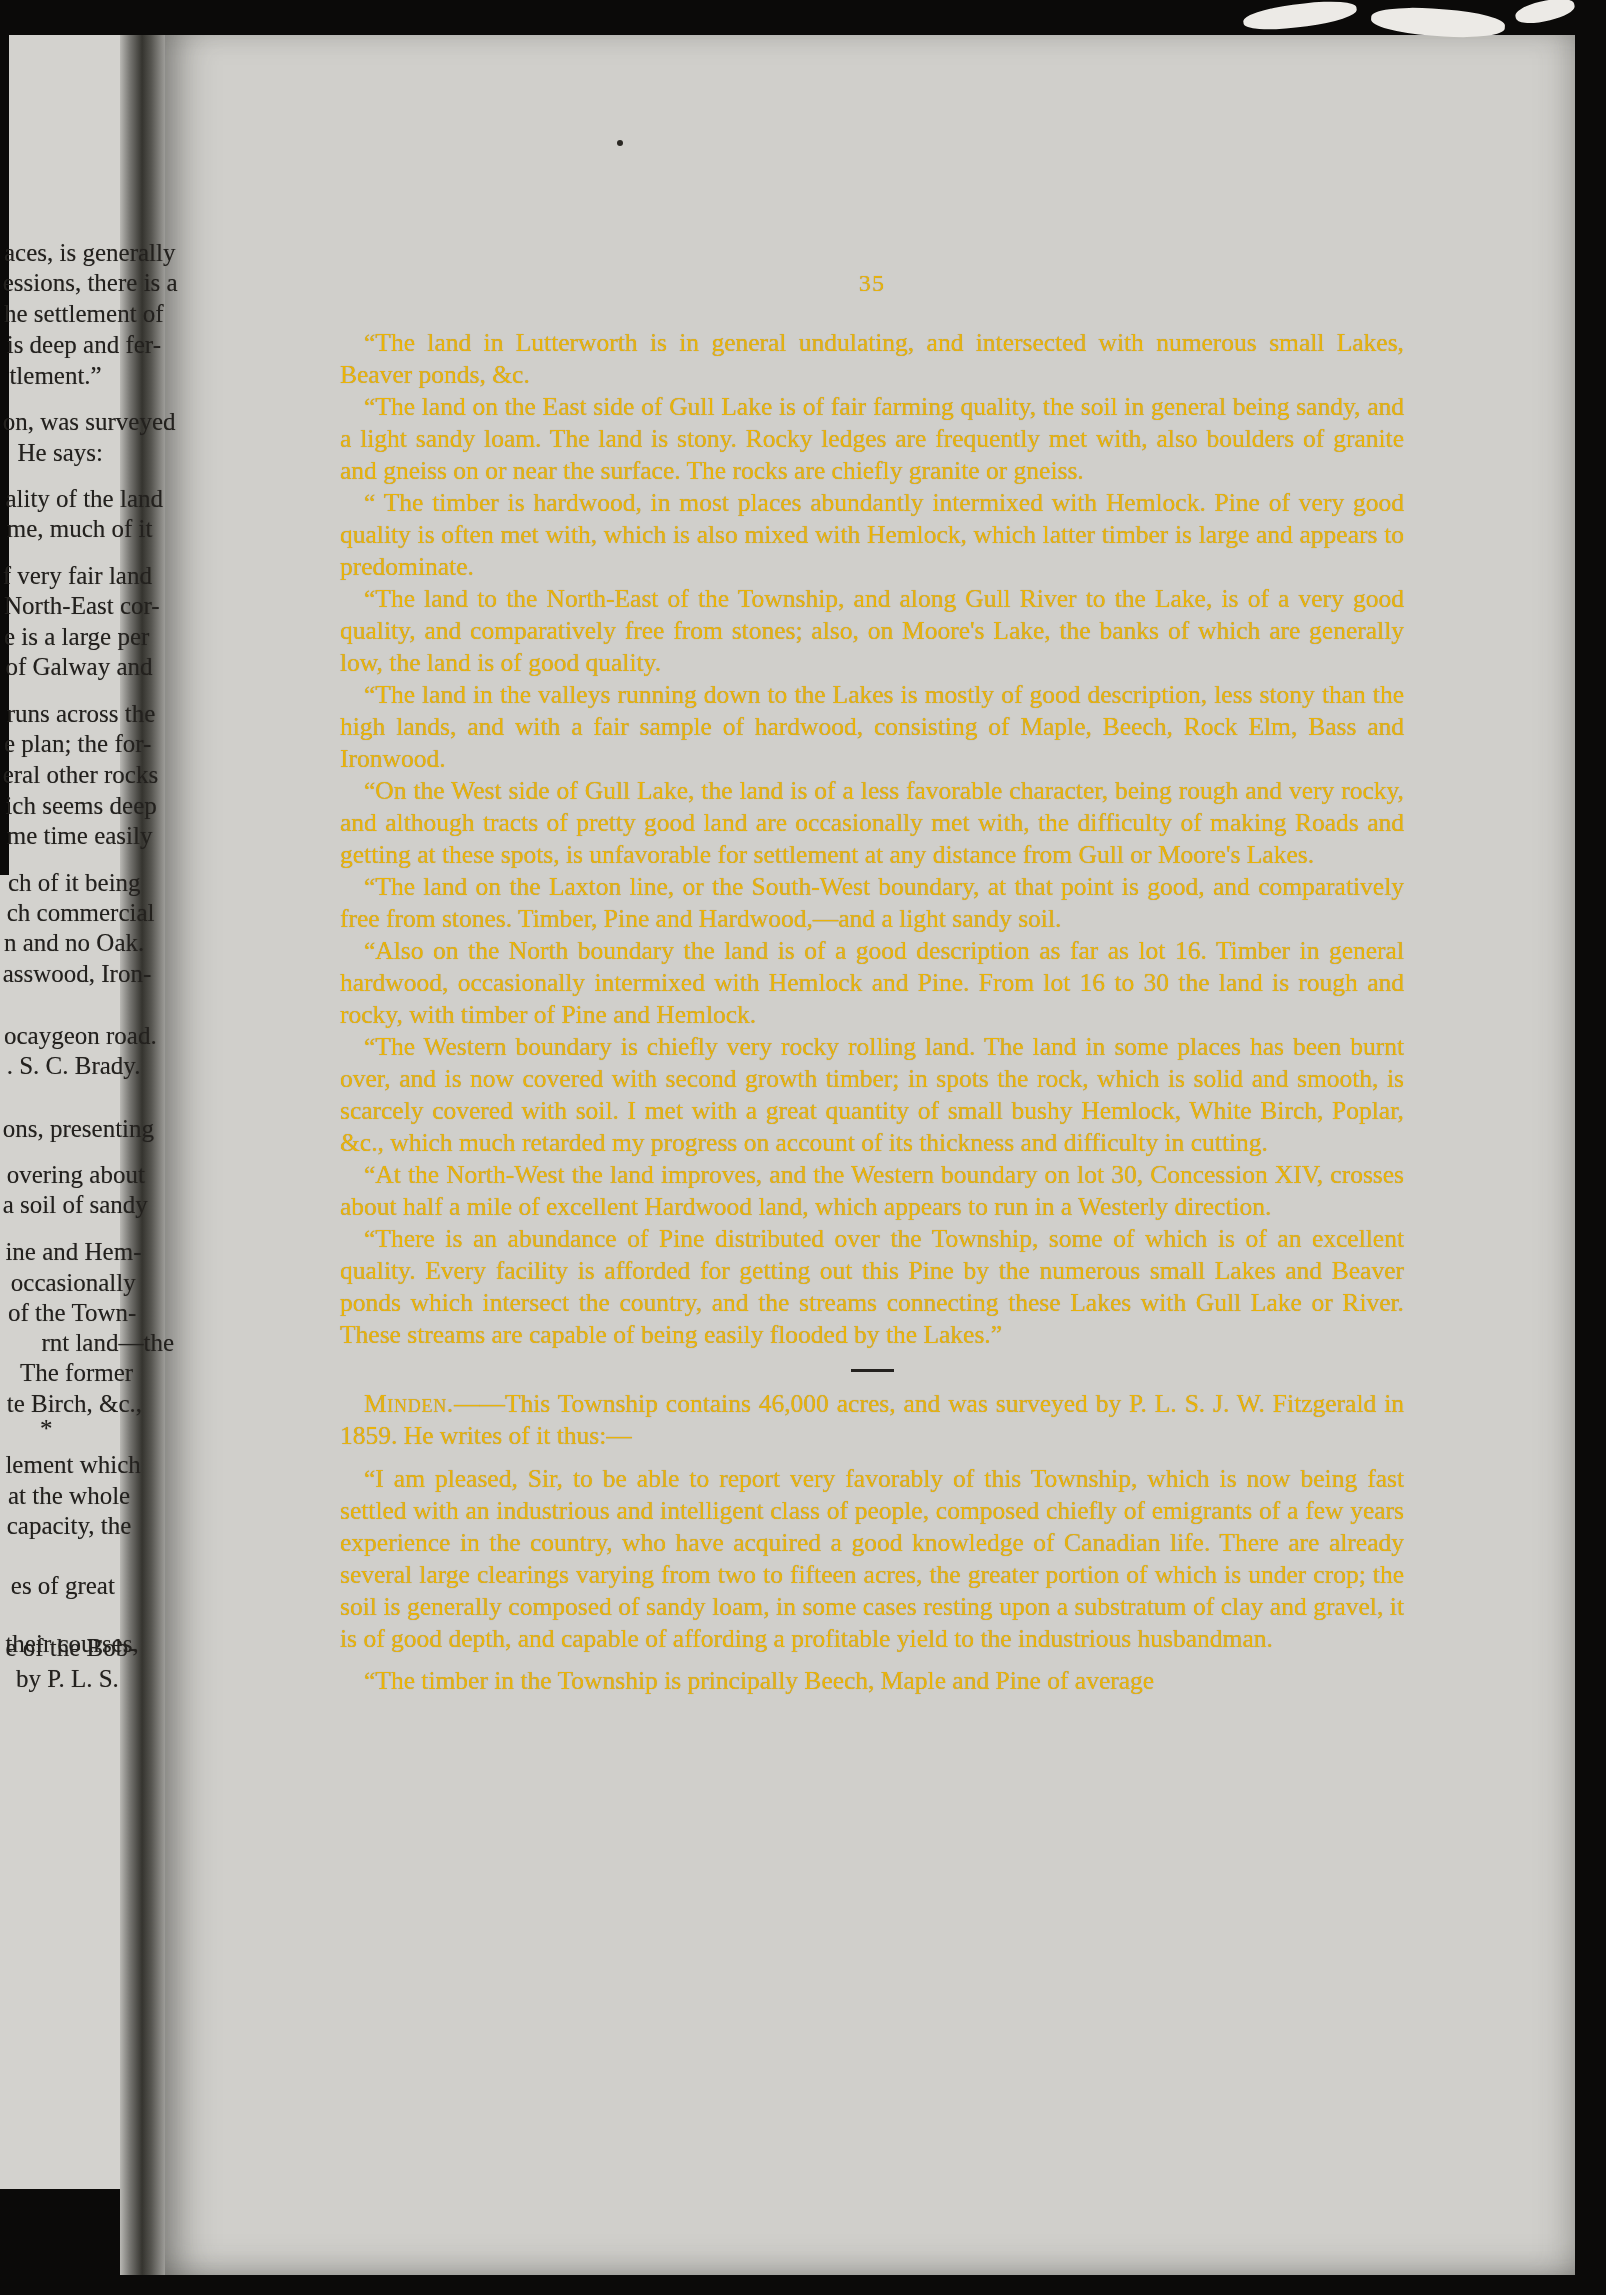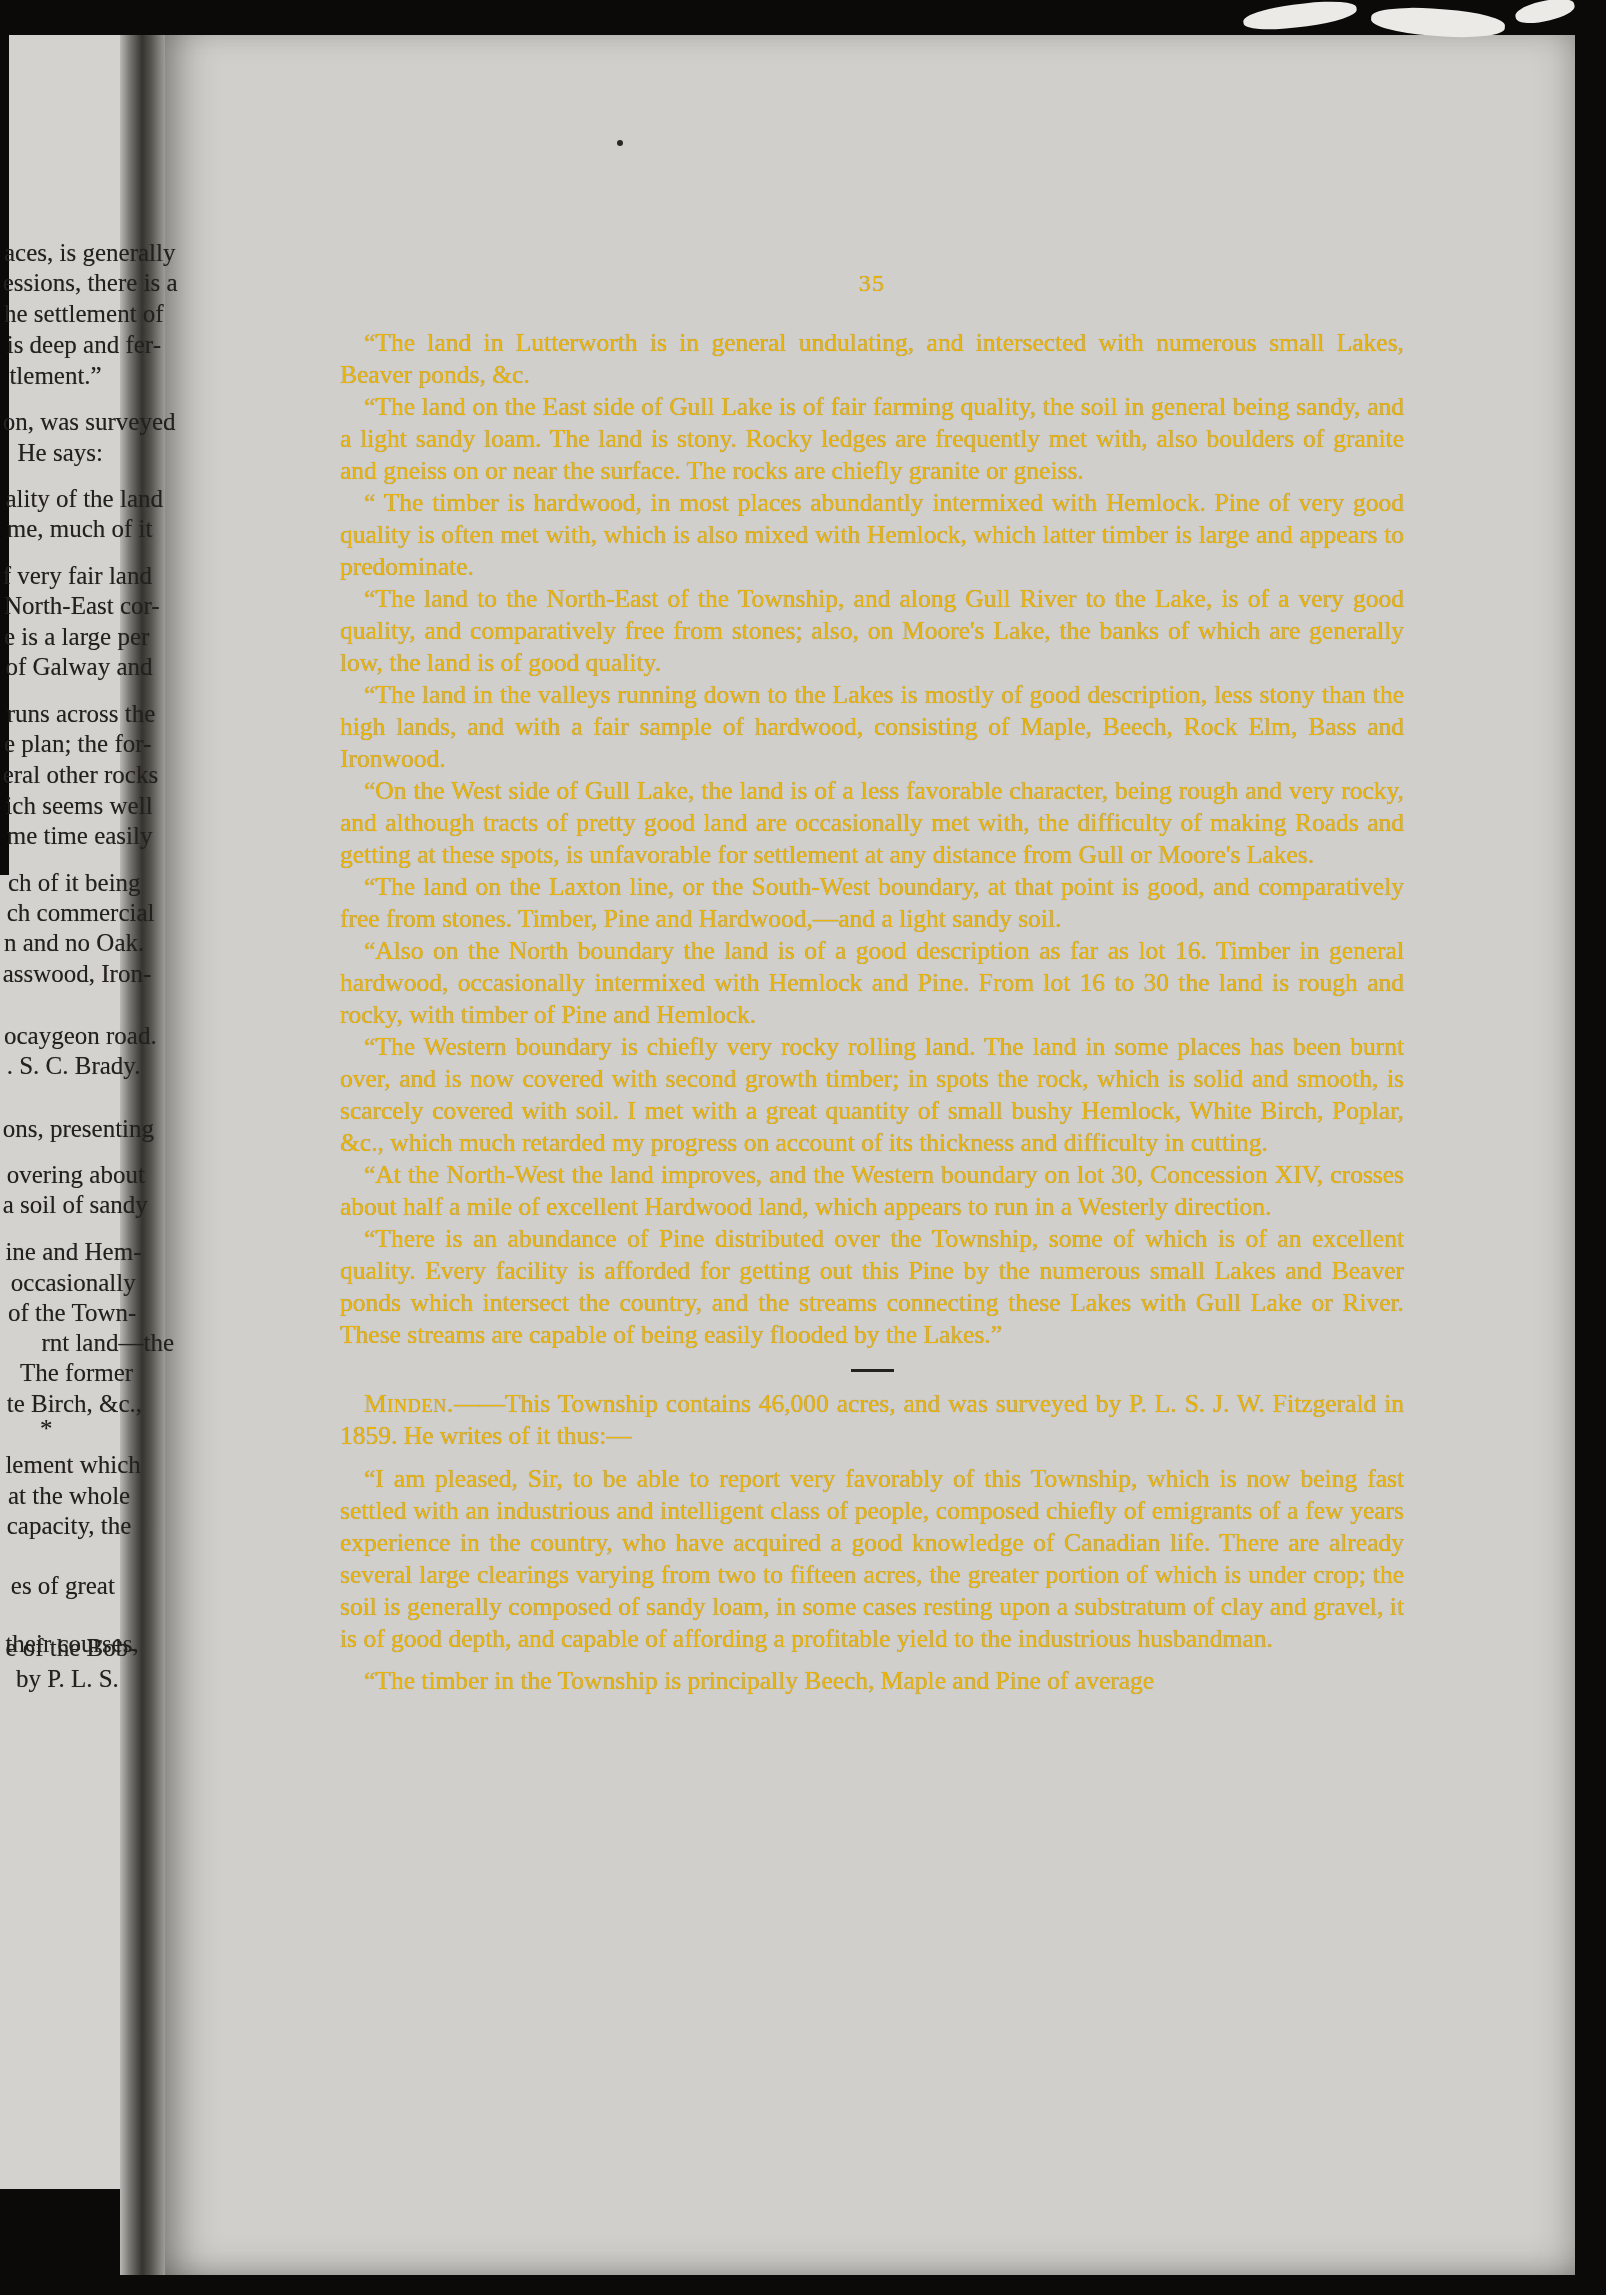--- a/index.html
+++ b/index.html
@@ -80,21 +80,21 @@
     <div class="frag" style="top: 623px; left: 4px;">e is a large per</div>
 
     <div class="frag" style="top: 653px; left: 5.4px;">of Galway and</div>
 
     <div class="frag" style="top: 700px; left: 6.7px;">runs across the</div>
 
     <div class="frag" style="top: 730px; left: 4px;">e plan; the for-</div>
 
     <div class="frag" style="top: 761px; left: 2.7px;">eral other rocks</div>
 
-    <div class="frag" style="top: 792px; left: 5.4px;">ich seems well</div>
+    <div class="frag" style="top: 792px; left: 5.4px;">ich seems deep</div>
 
     <div class="frag" style="top: 822px; left: 6.7px;">me time easily</div>
 
     <div class="frag" style="top: 869px; left: 8px;">ch of it being</div>
 
     <div class="frag" style="top: 899px; left: 6.7px;">ch commercial</div>
 
     <div class="frag" style="top: 929px; left: 4px;">n and no Oak.</div>
 
     <div class="frag" style="top: 960px; left: 2.7px;">asswood, Iron-</div>

